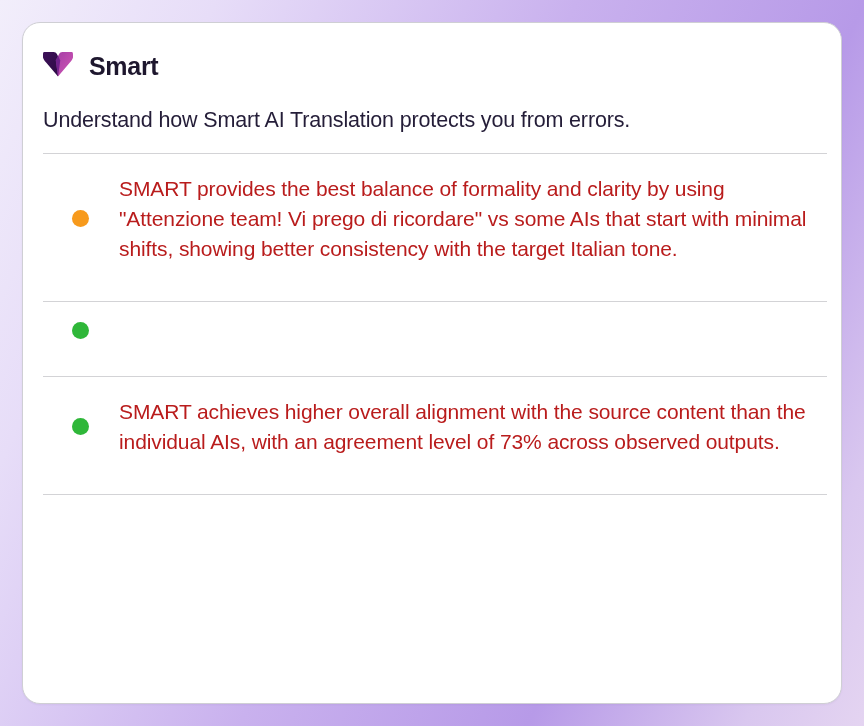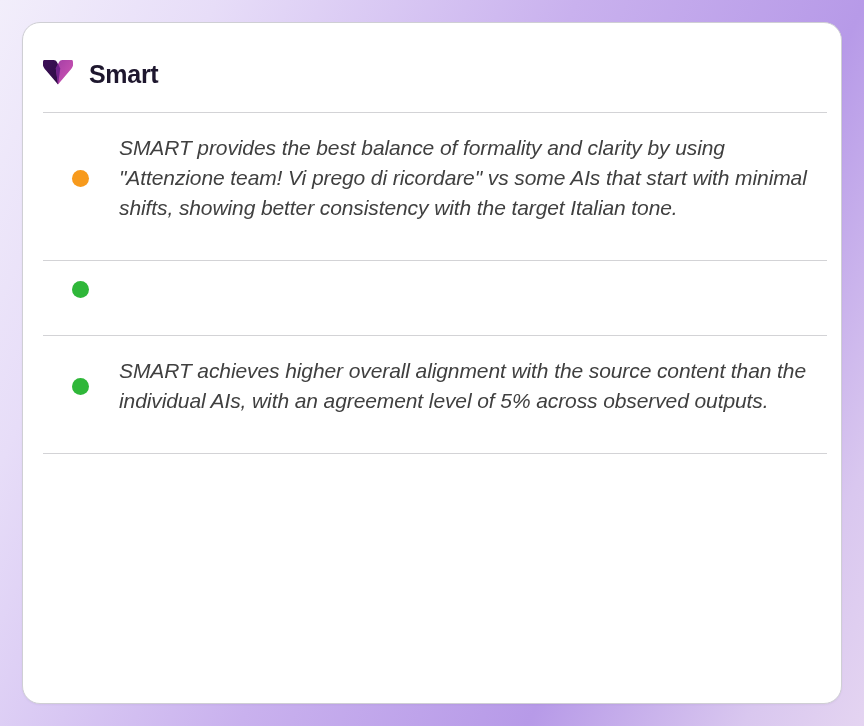--- a/index.html
+++ b/index.html
@@ -30,21 +30,20 @@
     box-sizing: border-box;
     background: #ffffff;
     border: 1px solid #cfcfd4;
     border-radius: 18px;
     box-shadow: 0 1px 2px rgba(60, 40, 90, 0.05);
     overflow: hidden;
   }
 
   .card-inner {
     padding: 22px 18px 0 18px;
-    margin-top: 8px;
   }
 
   
   .brand-row {
     display: flex;
     align-items: center;
     gap: 14px;
     padding: 4px 0 2px 0;
   }
   .brand-logo {
@@ -92,25 +91,24 @@
   .bullet-dot {
     width: 17px;
     height: 17px;
     border-radius: 50%;
     display: block;
   }
   .bullet-text {
     flex: 1 1 auto;
     font-size: 21px;
     line-height: 1.43;
-    color: #404040;
+    color: #b91c1c;
     letter-spacing: -0.1px;
     max-width: 690px;
     padding-right: 10px;
-    font-style: italic;
   }
 </style>
 </head>
 <body>
 
 <div class="stage">
 
   <div class="card">
     <div class="card-inner">
 
@@ -131,20 +129,21 @@
             <path d="M3.2 3.0 h9.4 c1.5 0 2.6 0.9 3.3 2.1 L19.2 11.4 L17.0 27.4 L4.9 13.3 C3.6 11.8 2.4 10.3 2.0 8.4 L2.0 6.2 C2.0 4.4 2.0 3.0 3.2 3.0 Z" fill="url(#gLeft)"></path>
 
             <path d="M30.8 3.0 h-9.4 c-1.5 0 -2.6 0.9 -3.3 2.1 L14.8 11.4 L17.0 27.4 L29.1 13.3 C30.4 11.8 31.6 10.3 32.0 8.4 L32.0 6.2 C32.0 4.4 32.0 3.0 30.8 3.0 Z" fill="url(#gRight)" opacity="0.93"></path>
 
             <path d="M14.8 11.4 L17.0 6.6 L19.2 11.4 L17.0 27.4 Z" fill="#6d228a" opacity="0.95"></path>
           </svg>
         </span>
         <span class="brand-name">Smart</span>
       </div>
 
+      <div class="subtitle">Understand how Smart AI Translation protects you from errors.</div>
 
       <div class="divider"></div>
 
       <div class="bullet-row">
         <span class="bullet-dot-cell">
           <span class="bullet-dot" style="background:#f79a1c"></span>
         </span>
         <span class="bullet-text">SMART provides the best balance of formality and clarity by using "Attenzione team! Vi prego di ricordare" vs some AIs that start with minimal shifts, showing better consistency with the target Italian tone.</span>
       </div>
 
@@ -155,21 +154,21 @@
           <span class="bullet-dot" style="background:#2fb739"></span>
         </span>
       </div>
 
       <div class="divider"></div>
 
       <div class="bullet-row">
         <span class="bullet-dot-cell">
           <span class="bullet-dot" style="background:#2fb739"></span>
         </span>
-        <span class="bullet-text">SMART achieves higher overall alignment with the source content than the individual AIs, with an agreement level of 5% across observed outputs.</span>
+        <span class="bullet-text">SMART achieves higher overall alignment with the source content than the individual AIs, with an agreement level of 73% across observed outputs.</span>
       </div>
 
       <div class="divider"></div>
 
     </div>
   </div>
 
 </div>
 
 </body></html>

